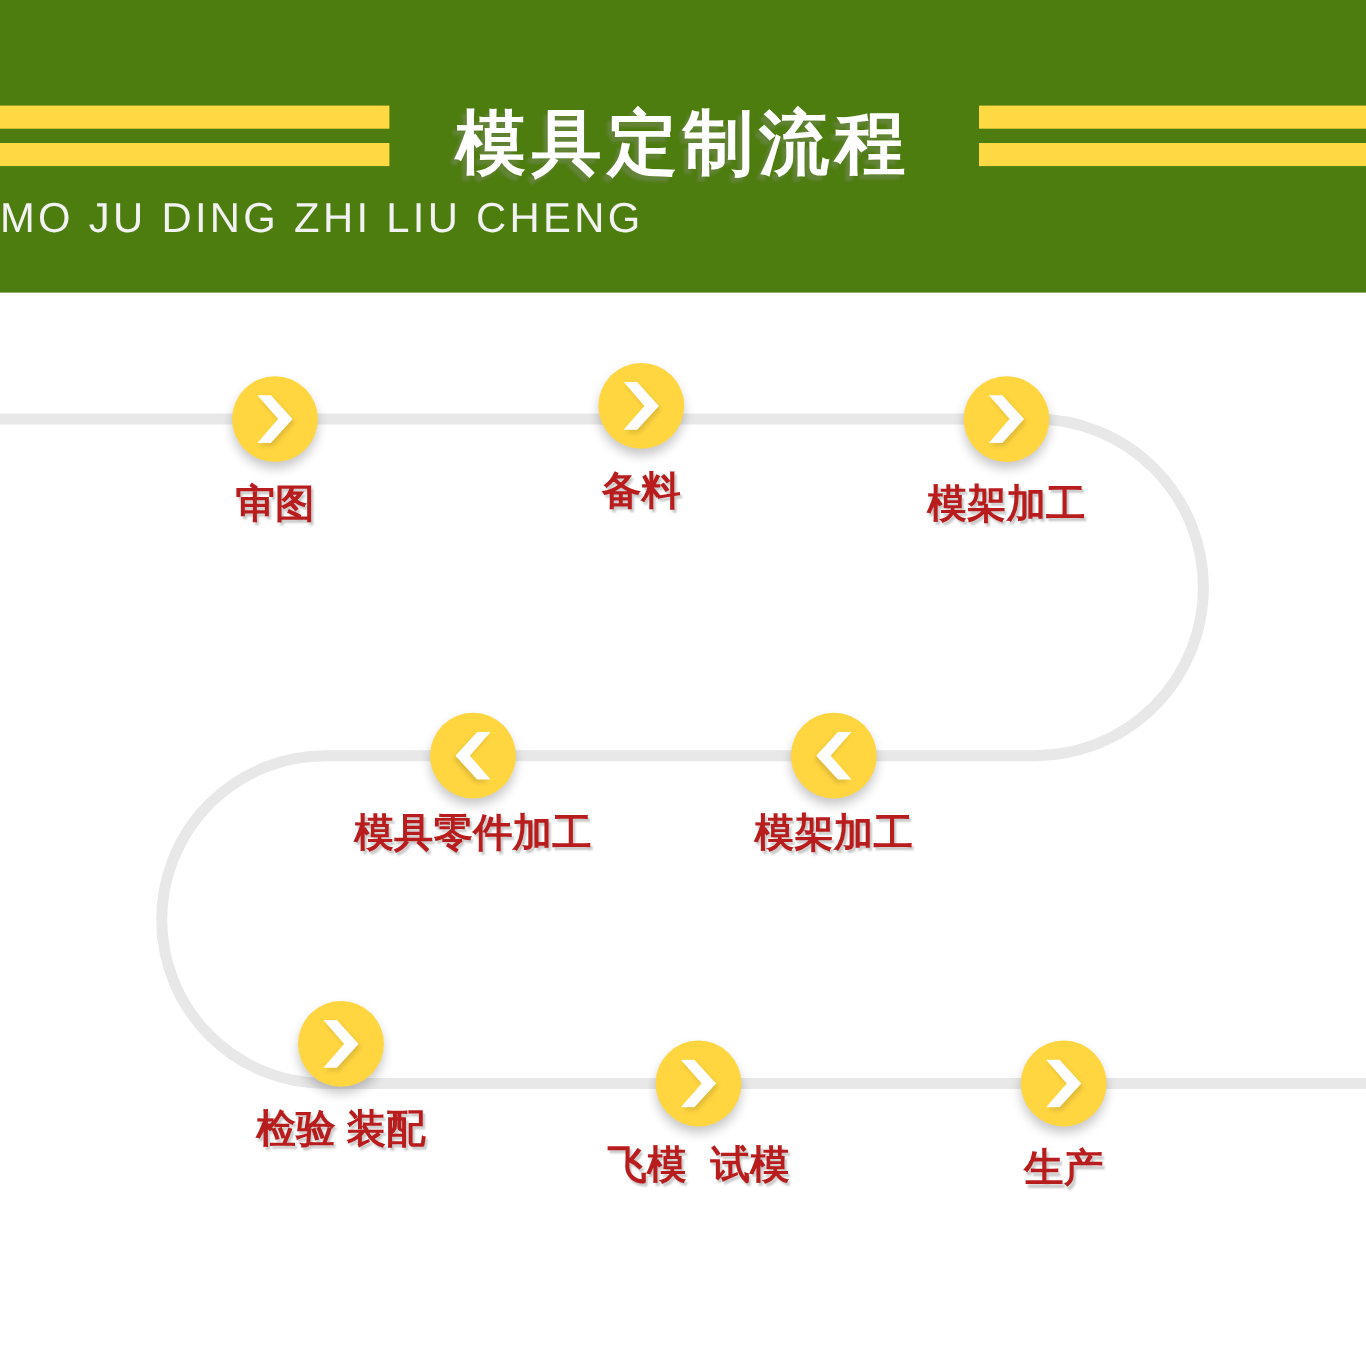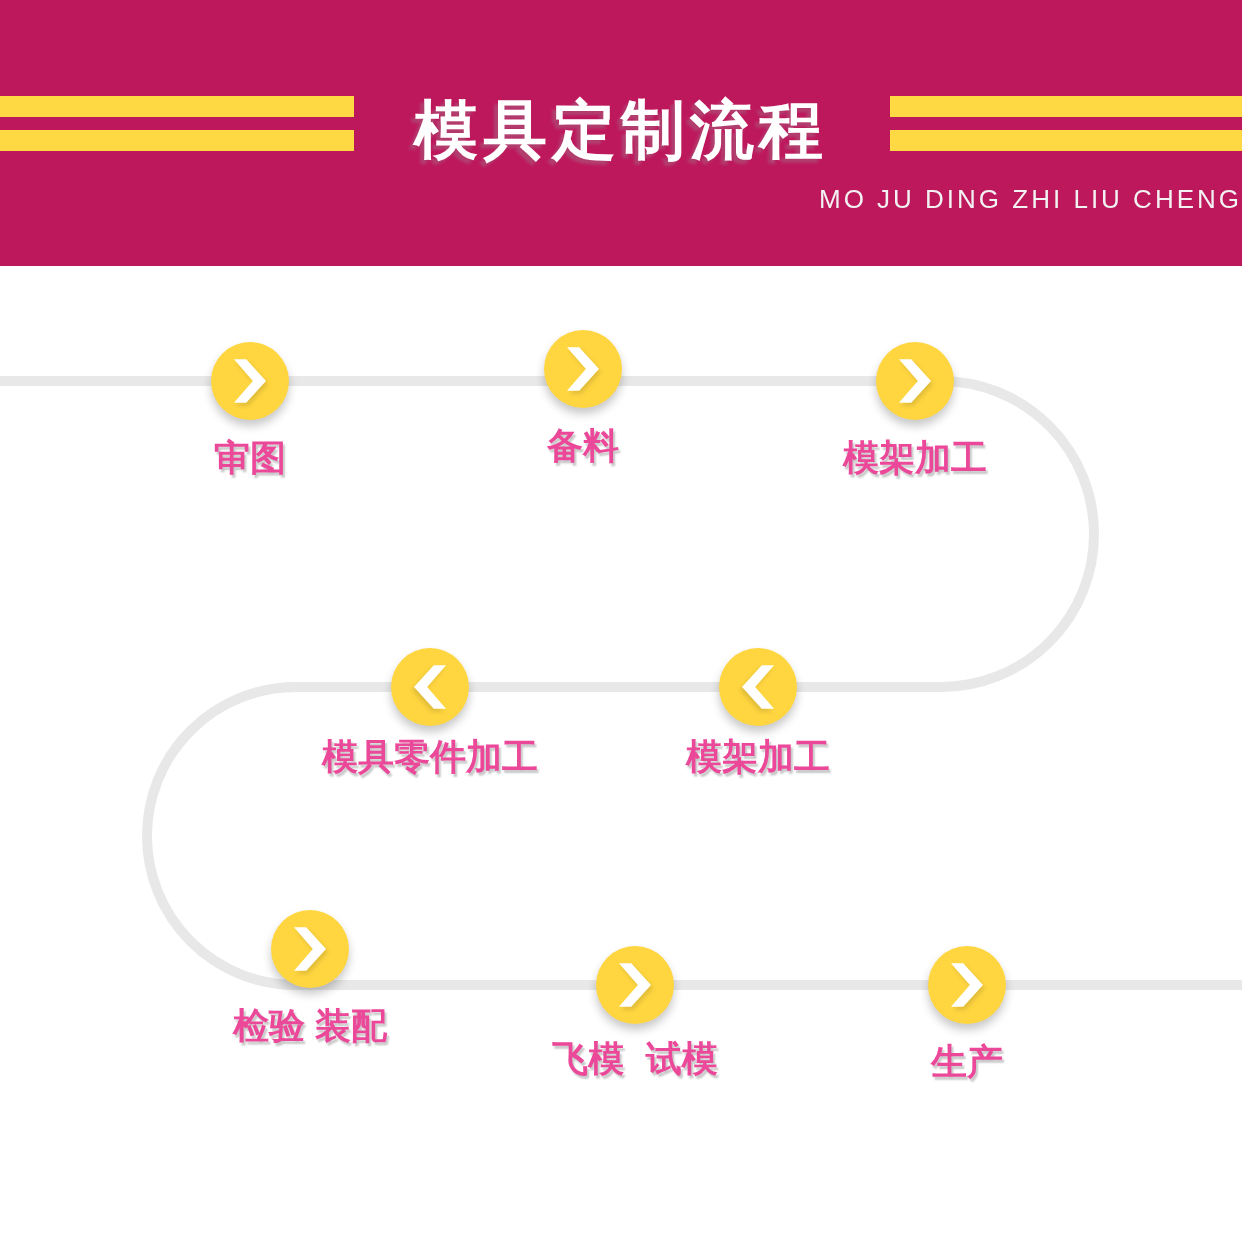--- a/index.html
+++ b/index.html
@@ -6,55 +6,55 @@
   body {
     width:1242px; height:1242px; overflow:hidden;
     background:#ffffff;
     font-family:"Liberation Sans", "DejaVu Sans", sans-serif;
   }
   .page { position:relative; width:1242px; height:1242px; background:#ffffff; }
 
   
   .header {
     position:absolute; top:0; left:0; width:1242px; height:266px;
-    background:#be185d;
+    background:#4d7c0f;
   }
   .stripe { position:absolute; height:21px; background:#ffd943; }
   .stripe.lt { left:0;  width:354px; top:96px;  }
   .stripe.lb { left:0;  width:354px; top:130px; }
   .stripe.rt { right:0; width:352px; top:96px;  }
   .stripe.rb { right:0; width:352px; top:130px; }
   .title {
     position:absolute; top:97px; left:0; width:100%;
     text-align:center; color:#ffffff;
     font-size:64px; font-weight:700; letter-spacing:5px; line-height:66px;
     text-shadow:-4px 4px 3px rgba(150,150,150,0.32);
   }
   .subtitle {
     position:absolute; top:184px; left:0; width:100%;
-    text-align:right; color:#f2f2f2;
-    font-size:26px; font-weight:400; letter-spacing:3px; line-height:30px;
+    text-align:left; color:#f2f2f2;
+    font-size:38px; font-weight:400; letter-spacing:3px; line-height:30px;
   }
 
   
   .flow-svg { position:absolute; top:0; left:0; }
 
   .node { position:absolute; width:78px; height:78px; }
   .bubble {
     width:78px; height:78px; border-radius:50%;
     background:#ffd640;
     box-shadow:0 6px 10px rgba(0,0,0,0.22);
     display:flex; align-items:center; justify-content:center;
   }
   .bubble svg { width:32px; height:44px; filter:drop-shadow(2px 3px 2px rgba(0,0,0,0.12)); }
   .bubble svg.left { transform:scaleX(-1); }
   .node-label {
     position:absolute; top:96px; left:50%; transform:translateX(-50%);
     white-space:nowrap;
-    font-size:36px; font-weight:700; color:#ec4899; line-height:40px;
+    font-size:36px; font-weight:700; color:#b91c1c; line-height:40px;
     text-shadow:2px 3px 2px rgba(0,0,0,0.22);
   }
   .row-mid .node-label { top:89px; }
 </style>
 </head>
 <body>
 
 <div class="page">
 
   <div class="header">

